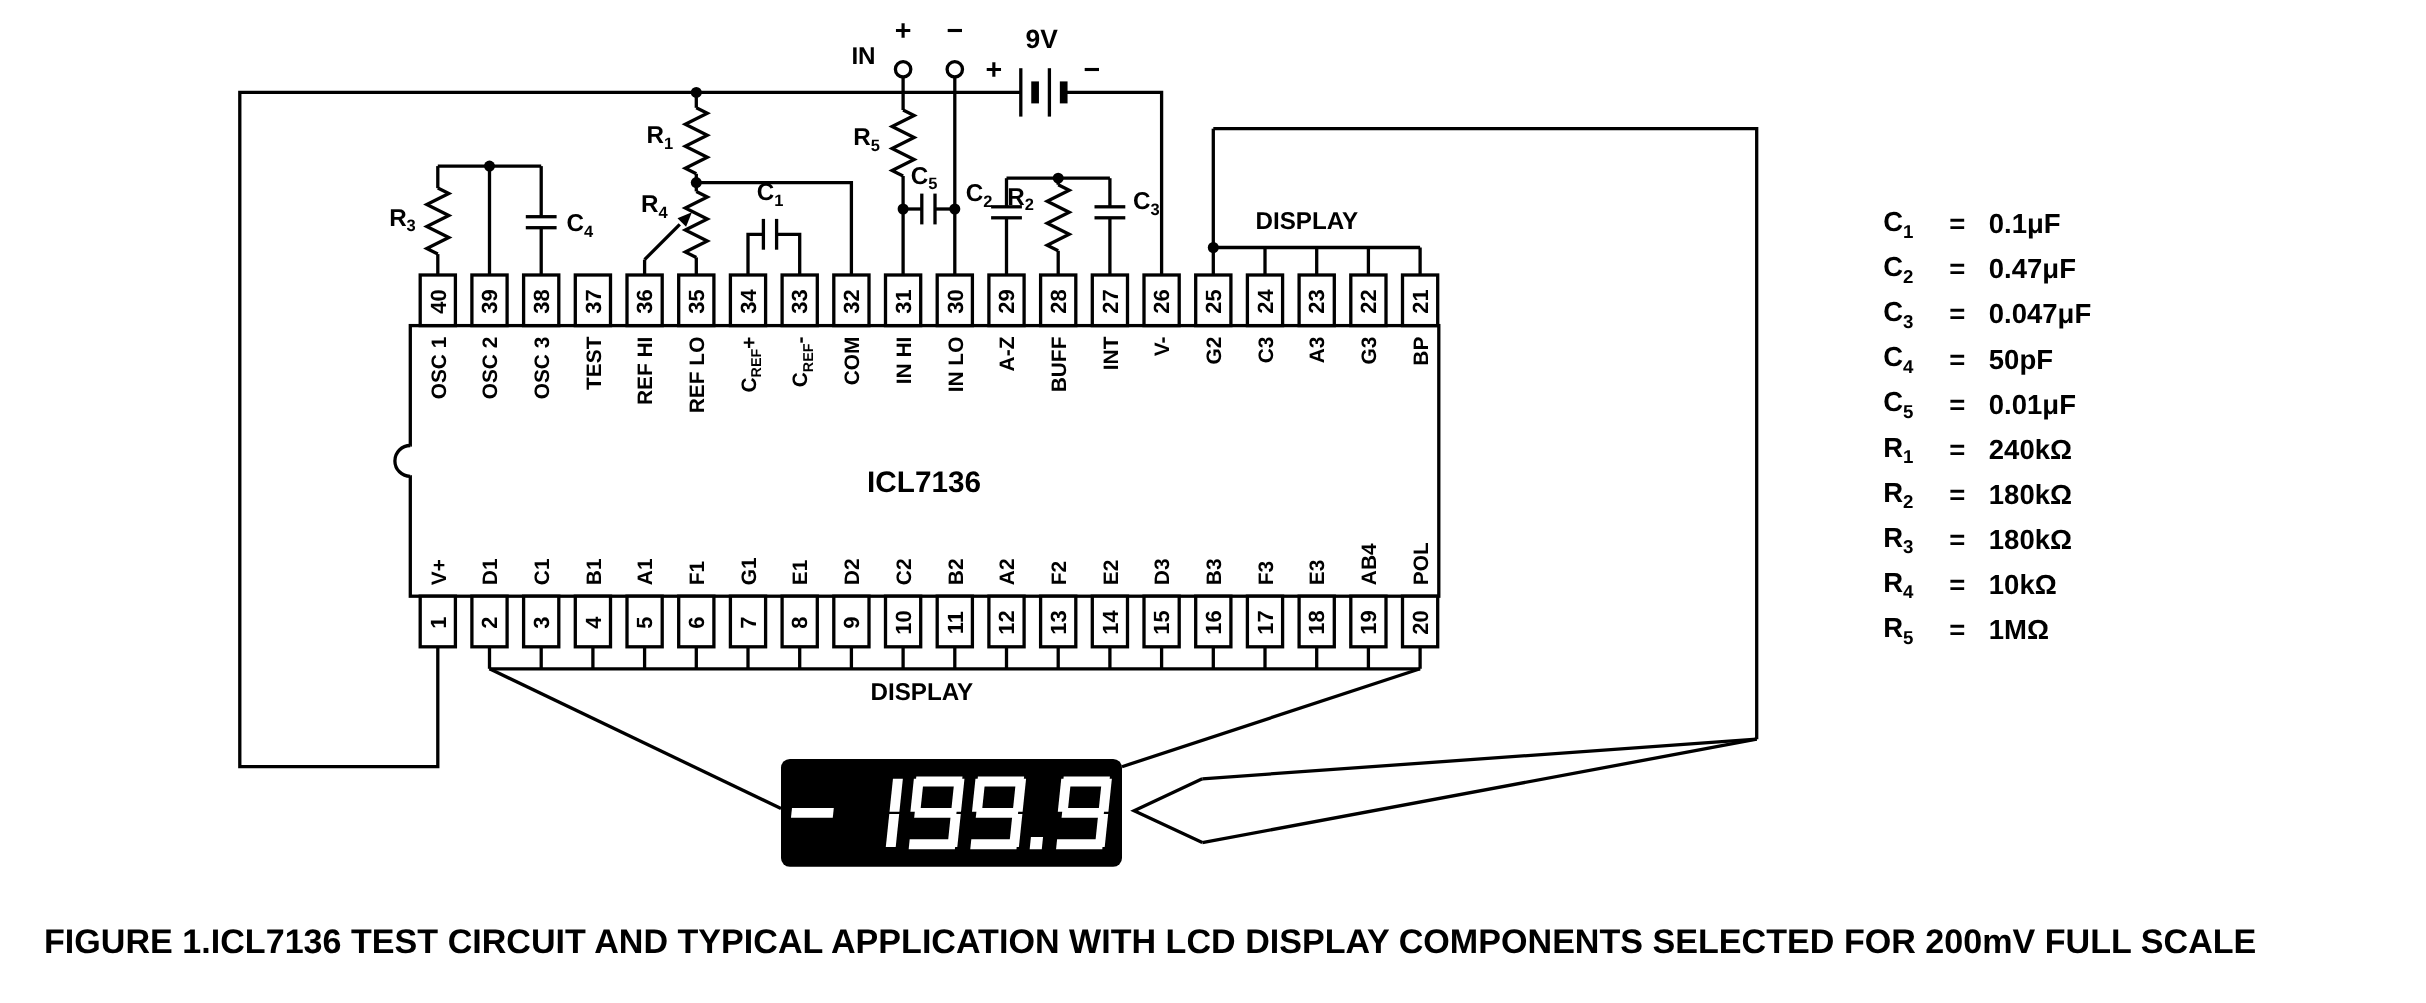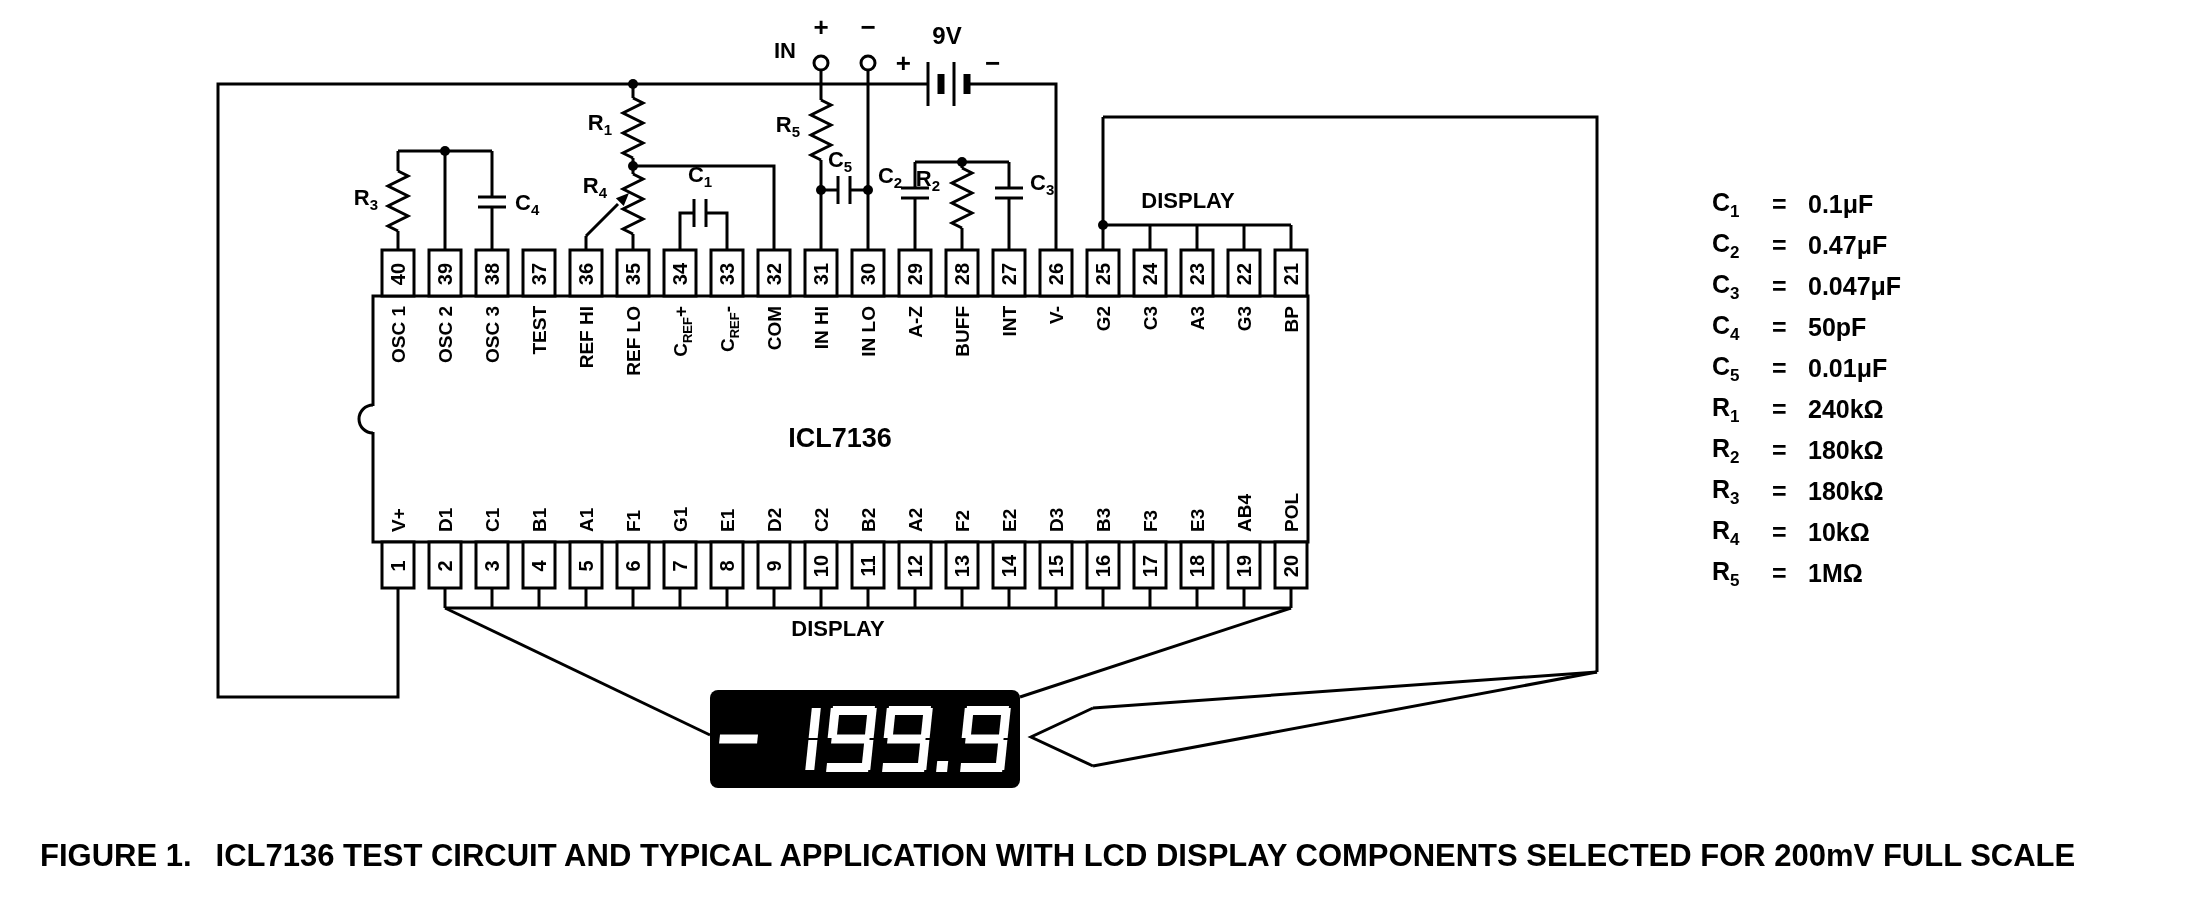--- a/index.html
+++ b/index.html
@@ -6,21 +6,21 @@
   body{width:2205px;height:912px;background:#ffffff;position:relative;overflow:hidden;
        font-family:"Liberation Sans","DejaVu Sans",sans-serif;color:#000;}
   #stage{position:absolute;left:0;top:0;width:2205px;height:912px;}
   svg text{font-family:"Liberation Sans","DejaVu Sans",sans-serif;font-weight:bold;fill:#000;}
   #component-list{position:absolute;left:1712px;top:184px;font-weight:bold;font-size:25px;}
   .comp-row{height:41px;display:flex;align-items:center;}
   .comp-sym{width:60px;}
   .comp-sym sub{font-size:17px;}
   .comp-eq{width:36px;}
   #caption{position:absolute;left:40px;top:838px;font-weight:bold;font-size:31px;white-space:nowrap;}
-  #caption .prefix{margin-right:24px;}
+  #caption .prefix{}
 </style>
 </head>
 <body>
 
 <div id="stage">
 <svg id="schem" width="2205" height="912" viewBox="0 0 2205 912">
 
   <g stroke="#000" stroke-width="3" fill="none">
 
     <polyline points="928,84 218,84 218,697 398,697 398,588"></polyline>

